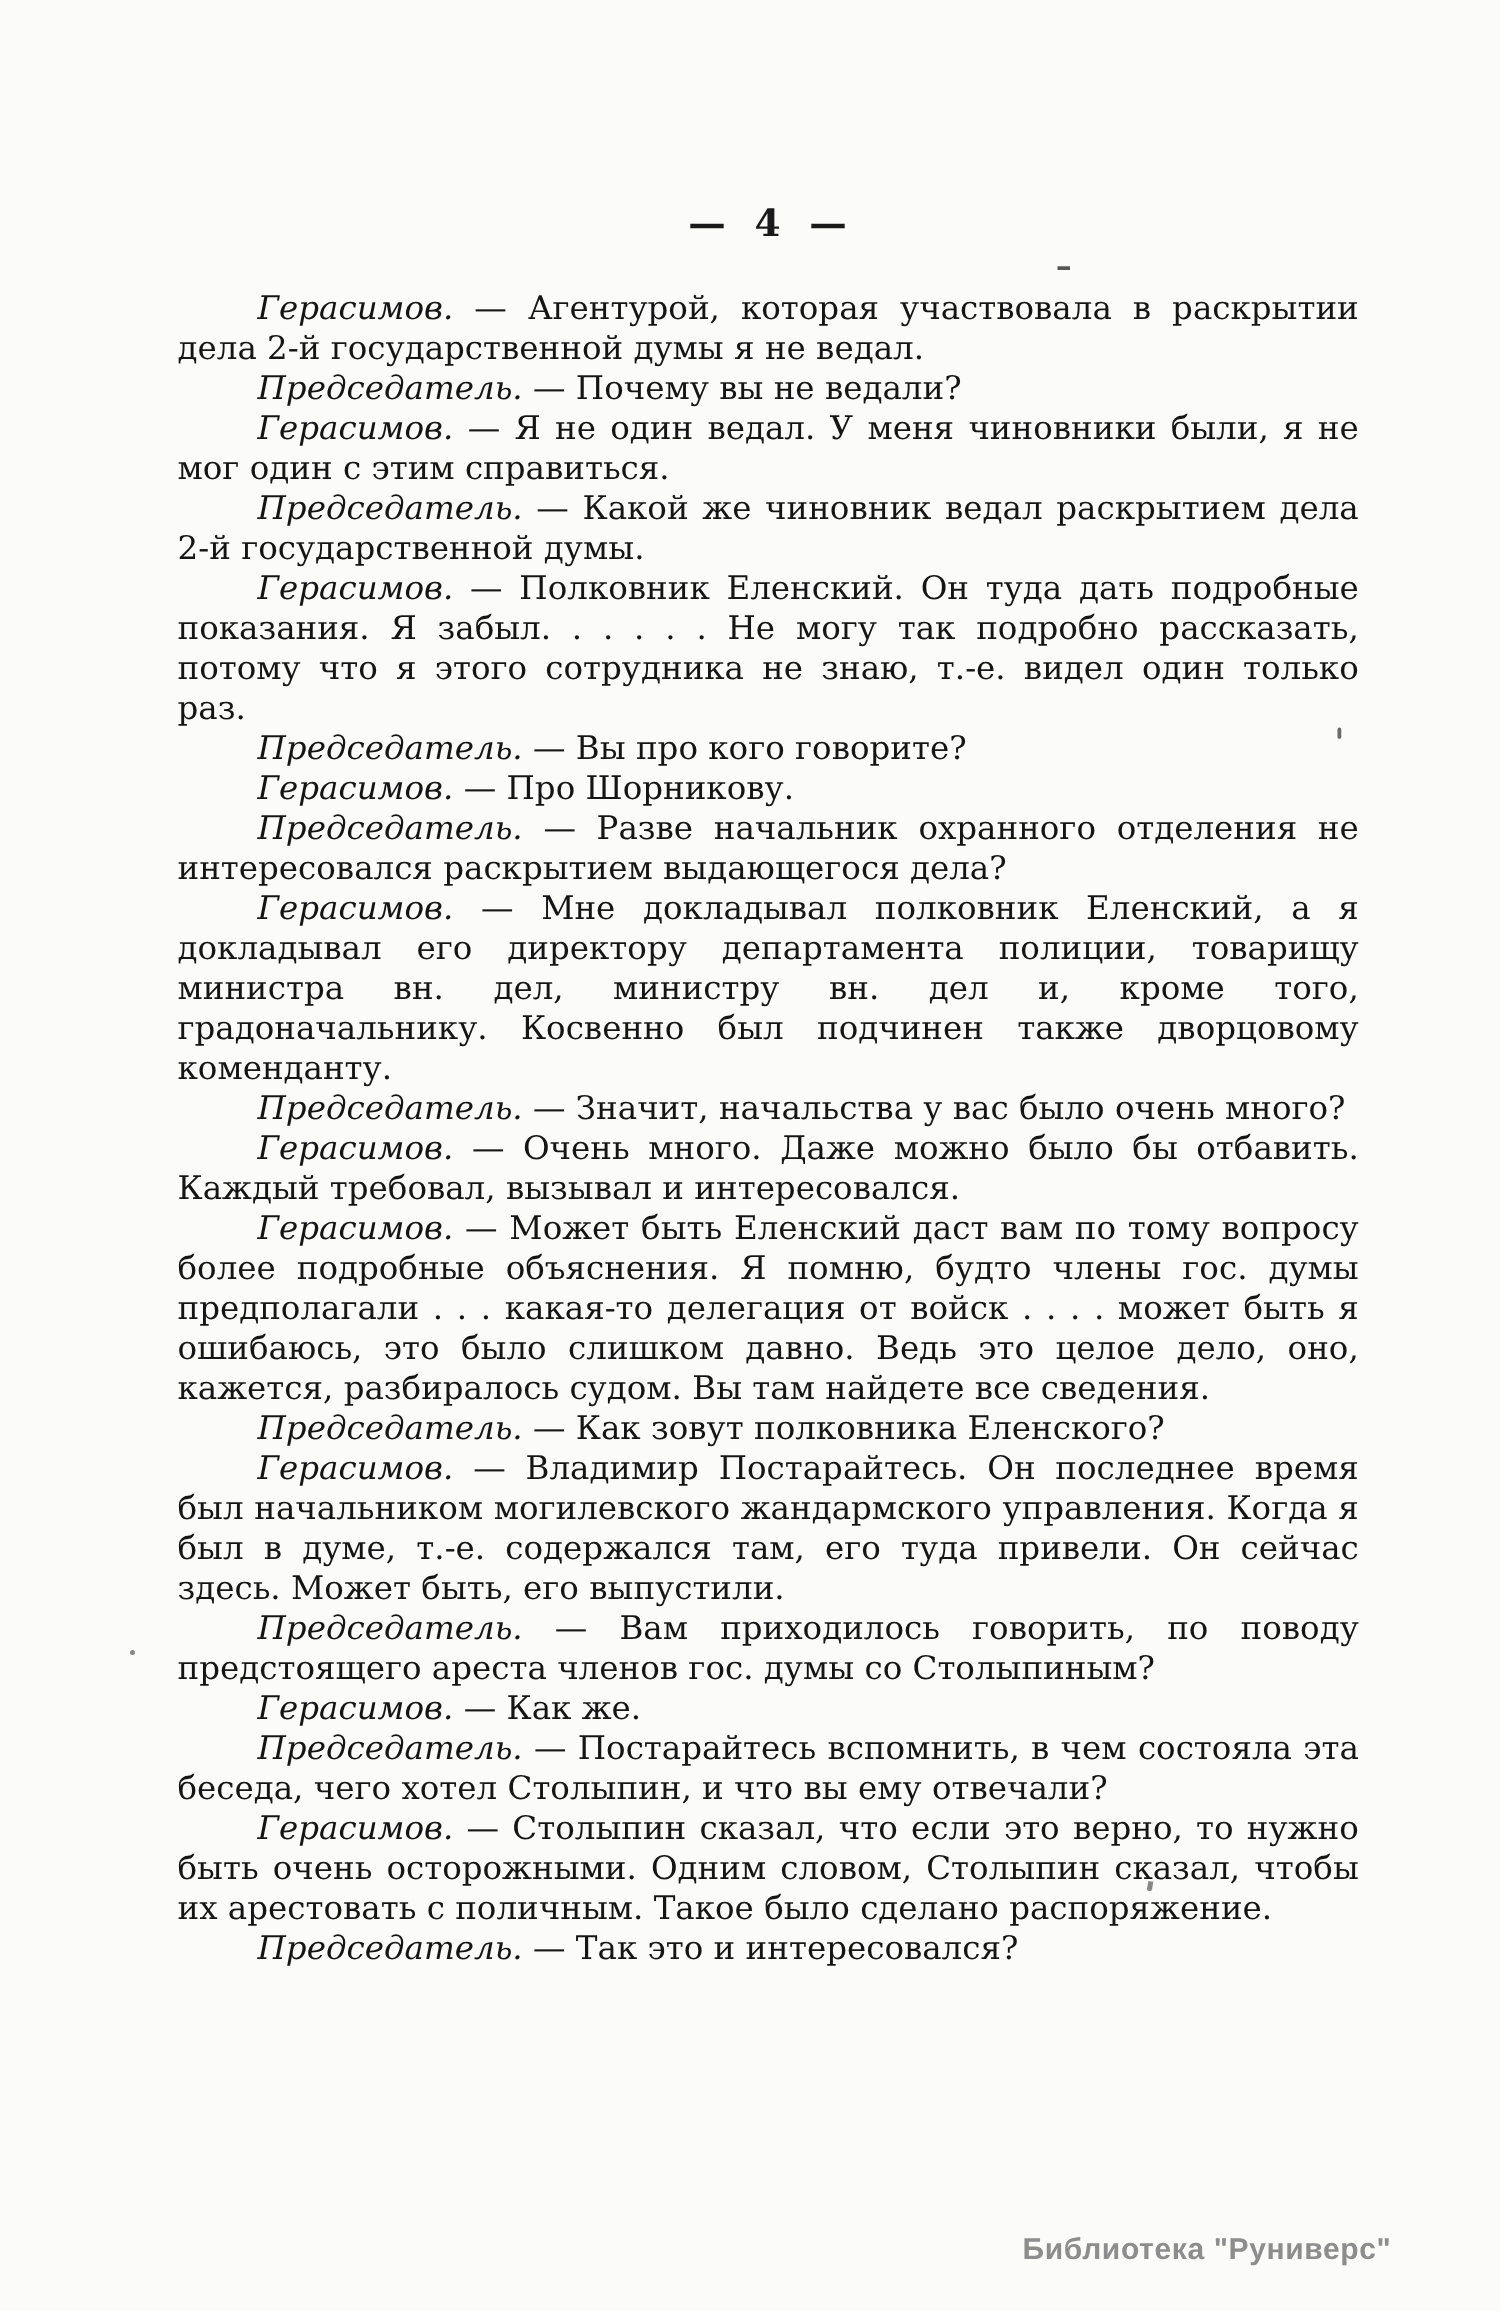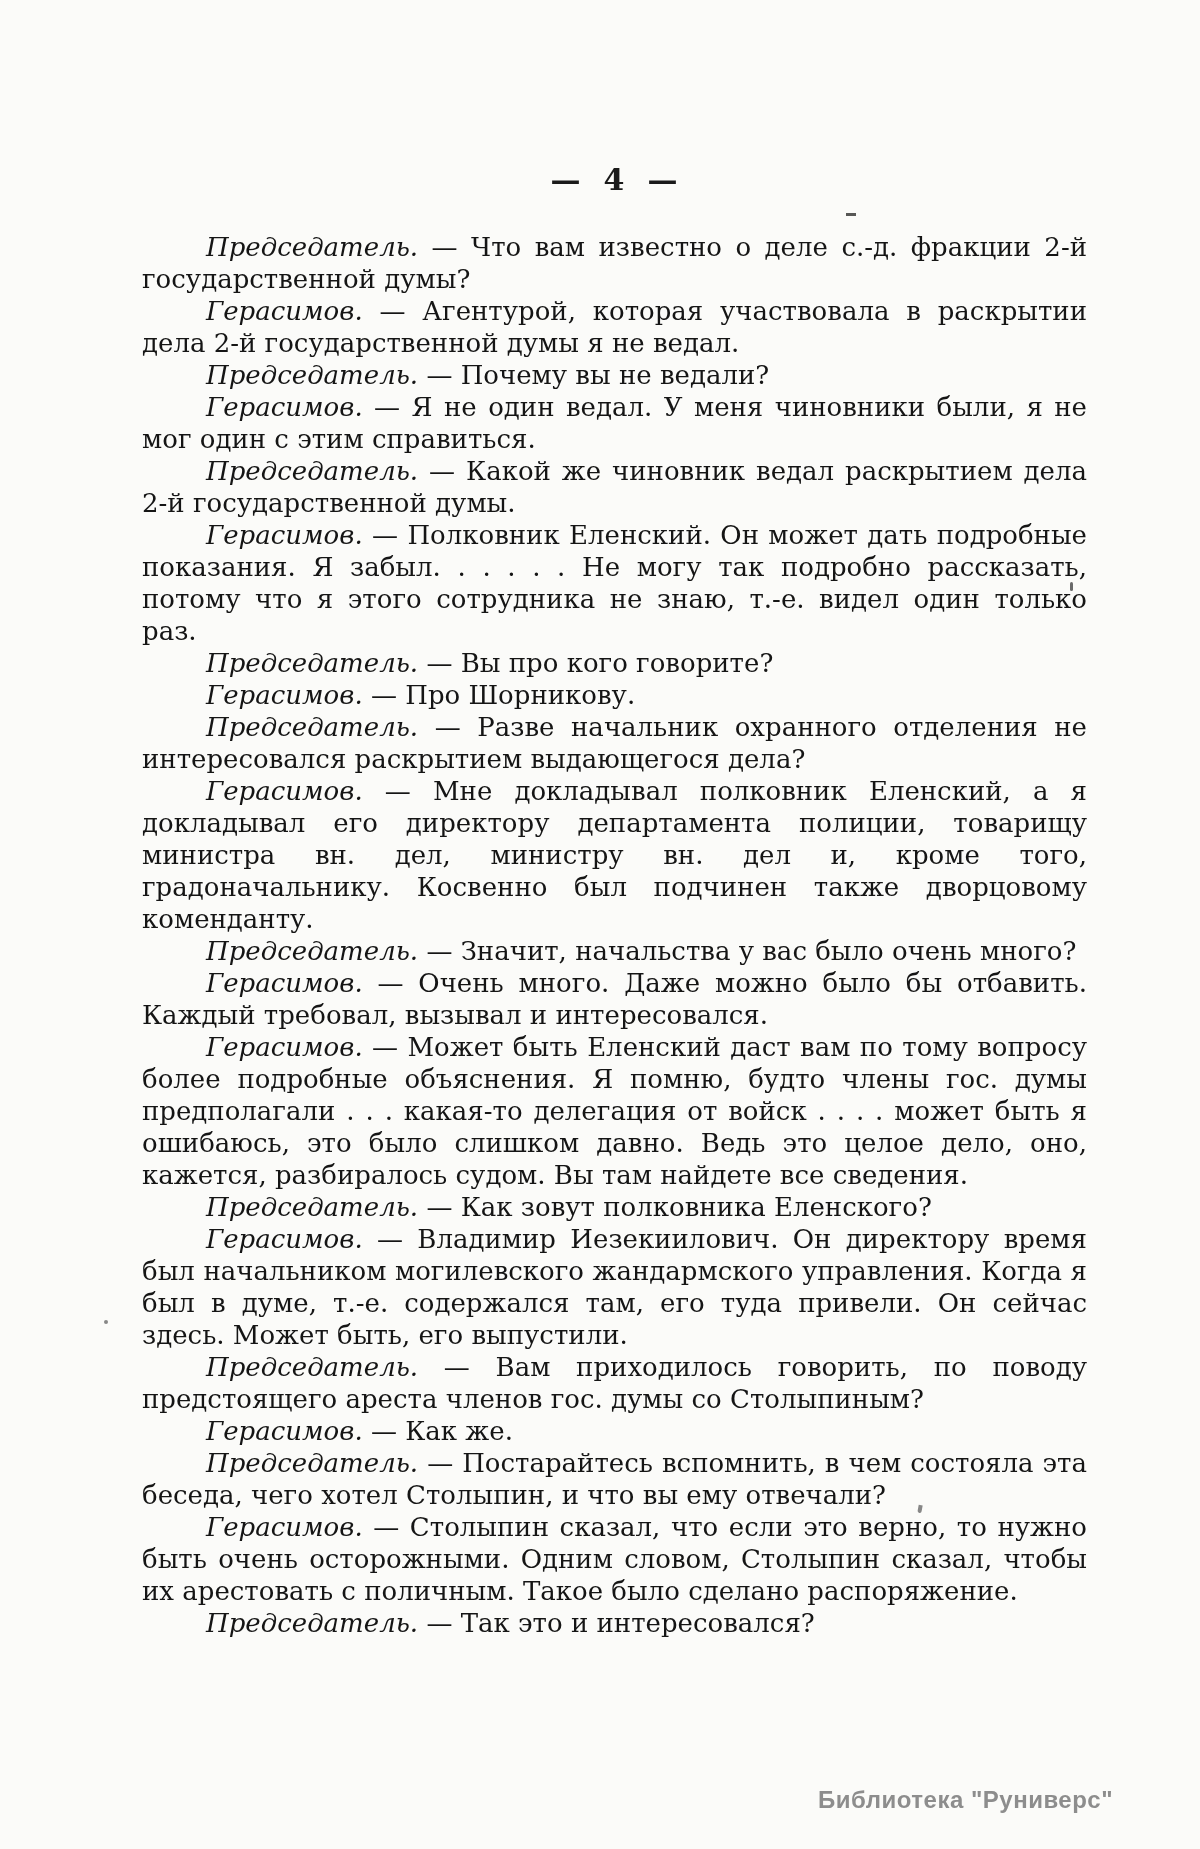--- a/index.html
+++ b/index.html
@@ -51,35 +51,34 @@
 </style>
 </head>
 <body>
 
 <div class="page">
 
   <div class="page-number"><span>—</span><span class="pn-num">4</span><span>—</span>
   </div>
 
   <div class="dialogue" id="dialogue">
-      <p><span class="speaker">Председатель.</span><span> — </span><span>Что вам известно о деле с.-д. фракции 2-й государственной думы?</span></p>
       <p><span class="speaker">Герасимов.</span><span> — </span><span>Агентурой, которая участвовала в раскрытии дела 2-й государственной думы я не ведал.</span></p>
       <p><span class="speaker">Председатель.</span><span> — </span><span>Почему вы не ведали?</span></p>
       <p><span class="speaker">Герасимов.</span><span> — </span><span>Я не один ведал.  У меня чиновники были, я не мог один с этим справиться.</span></p>
       <p><span class="speaker">Председатель.</span><span> — </span><span>Какой же чиновник ведал раскрытием дела 2-й государственной думы.</span></p>
-      <p><span class="speaker">Герасимов.</span><span> — </span><span>Полковник Еленский.  Он может дать подробные показания.  Я забыл. . . . . .  Не могу так подробно рассказать, потому что я этого сотрудника не знаю, т.-е. видел один только раз.</span></p>
+      <p><span class="speaker">Герасимов.</span><span> — </span><span>Полковник Еленский.  Он туда дать подробные показания.  Я забыл. . . . . .  Не могу так подробно рассказать, потому что я этого сотрудника не знаю, т.-е. видел один только раз.</span></p>
       <p><span class="speaker">Председатель.</span><span> — </span><span>Вы про кого говорите?</span></p>
       <p><span class="speaker">Герасимов.</span><span> — </span><span>Про Шорникову.</span></p>
       <p><span class="speaker">Председатель.</span><span> — </span><span>Разве начальник охранного отделения не интересовался раскрытием выдающегося дела?</span></p>
       <p><span class="speaker">Герасимов.</span><span> — </span><span>Мне докладывал полковник Еленский, а я докладывал его директору департамента полиции, товарищу министра вн. дел, министру вн. дел и, кроме того, градоначальнику.  Косвенно был подчинен также дворцовому коменданту.</span></p>
       <p><span class="speaker">Председатель.</span><span> — </span><span>Значит, начальства у вас было очень много?</span></p>
       <p><span class="speaker">Герасимов.</span><span> — </span><span>Очень много.  Даже можно было бы отбавить.  Каждый требовал, вызывал и интересовался.</span></p>
       <p><span class="speaker">Герасимов.</span><span> — </span><span>Может быть Еленский даст вам по тому вопросу более подробные объяснения. Я помню, будто члены гос. думы предполагали . . .  какая-то делегация от войск . . . .  может быть я ошибаюсь, это было слишком давно.  Ведь это целое дело, оно, кажется, разбиралось судом.  Вы там найдете все сведения.</span></p>
       <p><span class="speaker">Председатель.</span><span> — </span><span>Как зовут полковника Еленского?</span></p>
-      <p><span class="speaker">Герасимов.</span><span> — </span><span>Владимир Иезекиилович.  Он директору время был начальником могилевского жандармского управления.  Когда я был в думе, т.-е. содержался там, его туда привели. Он сейчас здесь.  Может быть, его выпустили.</span></p>
+      <p><span class="speaker">Герасимов.</span><span> — </span><span>Владимир Постарайтесь.  Он последнее время был начальником могилевского жандармского управления.  Когда я был в думе, т.-е. содержался там, его туда привели. Он сейчас здесь.  Может быть, его выпустили.</span></p>
       <p><span class="speaker">Председатель.</span><span> — </span><span>Вам приходилось говорить, по поводу предстоящего ареста членов гос. думы со Столыпиным?</span></p>
       <p><span class="speaker">Герасимов.</span><span> — </span><span>Как же.</span></p>
       <p><span class="speaker">Председатель.</span><span> — </span><span>Постарайтесь вспомнить, в чем состояла эта беседа, чего хотел Столыпин, и что вы ему отвечали?</span></p>
       <p><span class="speaker">Герасимов.</span><span> — </span><span>Столыпин сказал, что если это верно, то нужно быть очень осторожными.  Одним словом, Столыпин сказал, чтобы их арестовать с поличным.  Такое было сделано распоряжение.</span></p>
       <p><span class="speaker">Председатель.</span><span> — </span><span>Так это и интересовался?</span></p>
     </div>
 
   <div class="artifact a-dash"></div>
   <div class="artifact a-tick"></div>
   <div class="artifact a-dot"></div>

